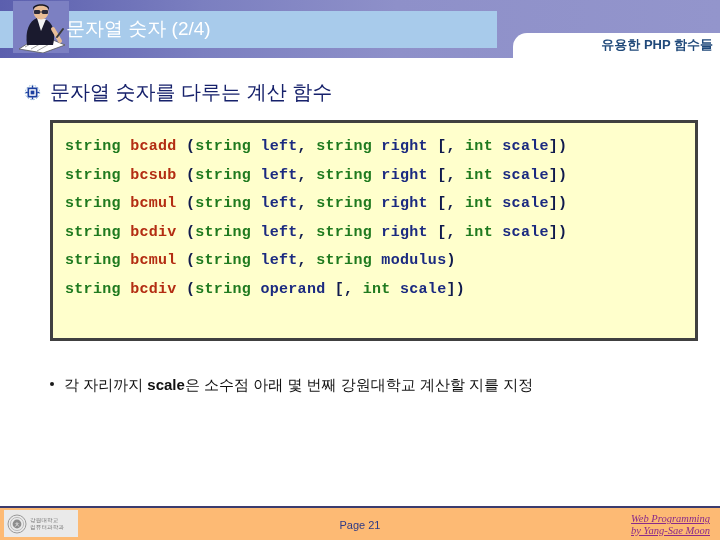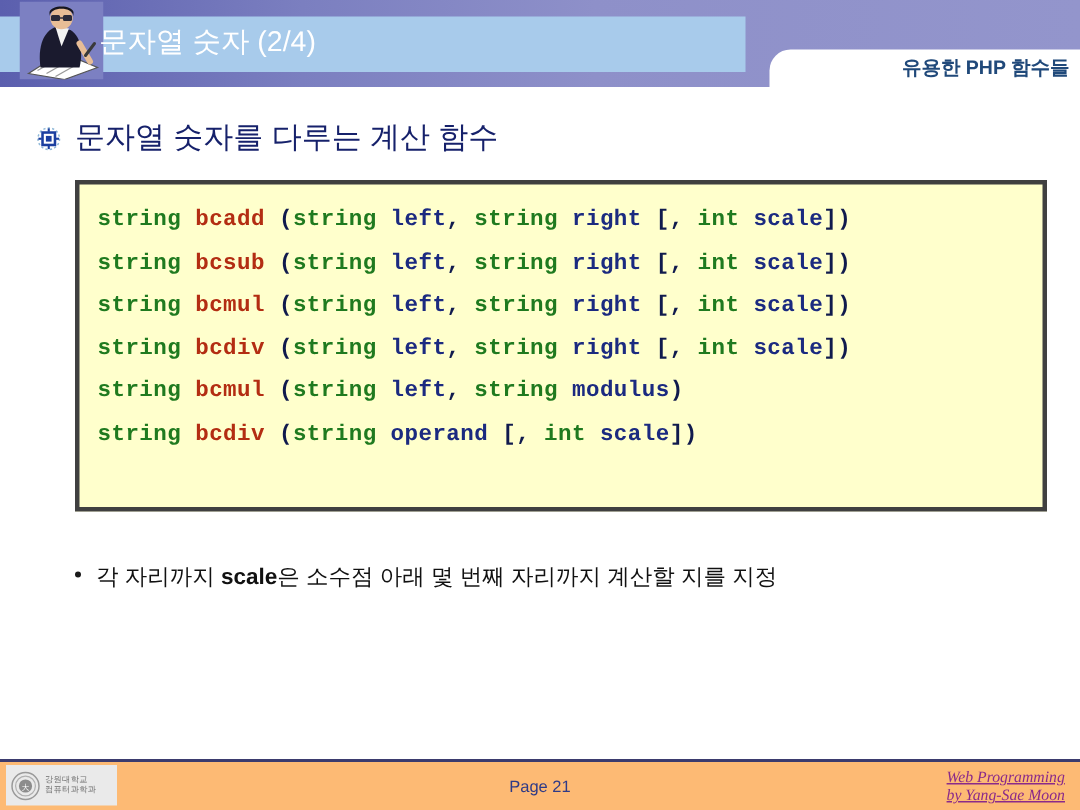--- a/index.html
+++ b/index.html
@@ -235,21 +235,21 @@
     <div class="code-line"><span class="t-type">string</span><span> </span><span class="t-fn">bcsub</span><span class="t-punct"> (</span><span class="t-type">string</span><span> </span><span class="t-param">left</span><span class="t-punct">, </span><span class="t-type">string</span><span> </span><span class="t-param">right</span><span class="t-punct"> [, </span><span class="t-type">int</span><span> </span><span class="t-param">scale</span><span class="t-punct">])</span></div>
     <div class="code-line"><span class="t-type">string</span><span> </span><span class="t-fn">bcmul</span><span class="t-punct"> (</span><span class="t-type">string</span><span> </span><span class="t-param">left</span><span class="t-punct">, </span><span class="t-type">string</span><span> </span><span class="t-param">right</span><span class="t-punct"> [, </span><span class="t-type">int</span><span> </span><span class="t-param">scale</span><span class="t-punct">])</span></div>
     <div class="code-line"><span class="t-type">string</span><span> </span><span class="t-fn">bcdiv</span><span class="t-punct"> (</span><span class="t-type">string</span><span> </span><span class="t-param">left</span><span class="t-punct">, </span><span class="t-type">string</span><span> </span><span class="t-param">right</span><span class="t-punct"> [, </span><span class="t-type">int</span><span> </span><span class="t-param">scale</span><span class="t-punct">])</span></div>
     <div class="code-line"><span class="t-type">string</span><span> </span><span class="t-fn">bcmul</span><span class="t-punct"> (</span><span class="t-type">string</span><span> </span><span class="t-param">left</span><span class="t-punct">, </span><span class="t-type">string</span><span> </span><span class="t-param">modulus</span><span class="t-punct">)</span></div>
     <div class="code-line"><span class="t-type">string</span><span> </span><span class="t-fn">bcdiv</span><span class="t-punct"> (</span><span class="t-type">string</span><span> </span><span class="t-param">operand</span><span class="t-punct"> [, </span><span class="t-type">int</span><span> </span><span class="t-param">scale</span><span class="t-punct">])</span></div>
   </div>
 
 <div class="note">
   <span class="note-dot"></span>
   <div class="note-text">
-    <span>각 자리까지 </span><b>scale</b><span>은 소수점 아래 몇 번째 자리까지 계산할 지를 지정</span>
+    <span>각 자리까지 </span><b>scale</b><span>은 소수점 아래 몇 번째 강원대학교 계산할 지를 지정</span>
   </div>
 </div>
 
 <div class="footer-rule"></div>
 <div class="footer">
 
   <div class="footer-logo">
     <svg class="logo-emblem" viewBox="0 0 20 20">
       <circle cx="10" cy="10" r="9" fill="none" stroke="#9a9a9a" stroke-width="1"></circle>
       <circle cx="10" cy="10" r="6.6" fill="none" stroke="#b0b0b0" stroke-width="0.8"></circle>

